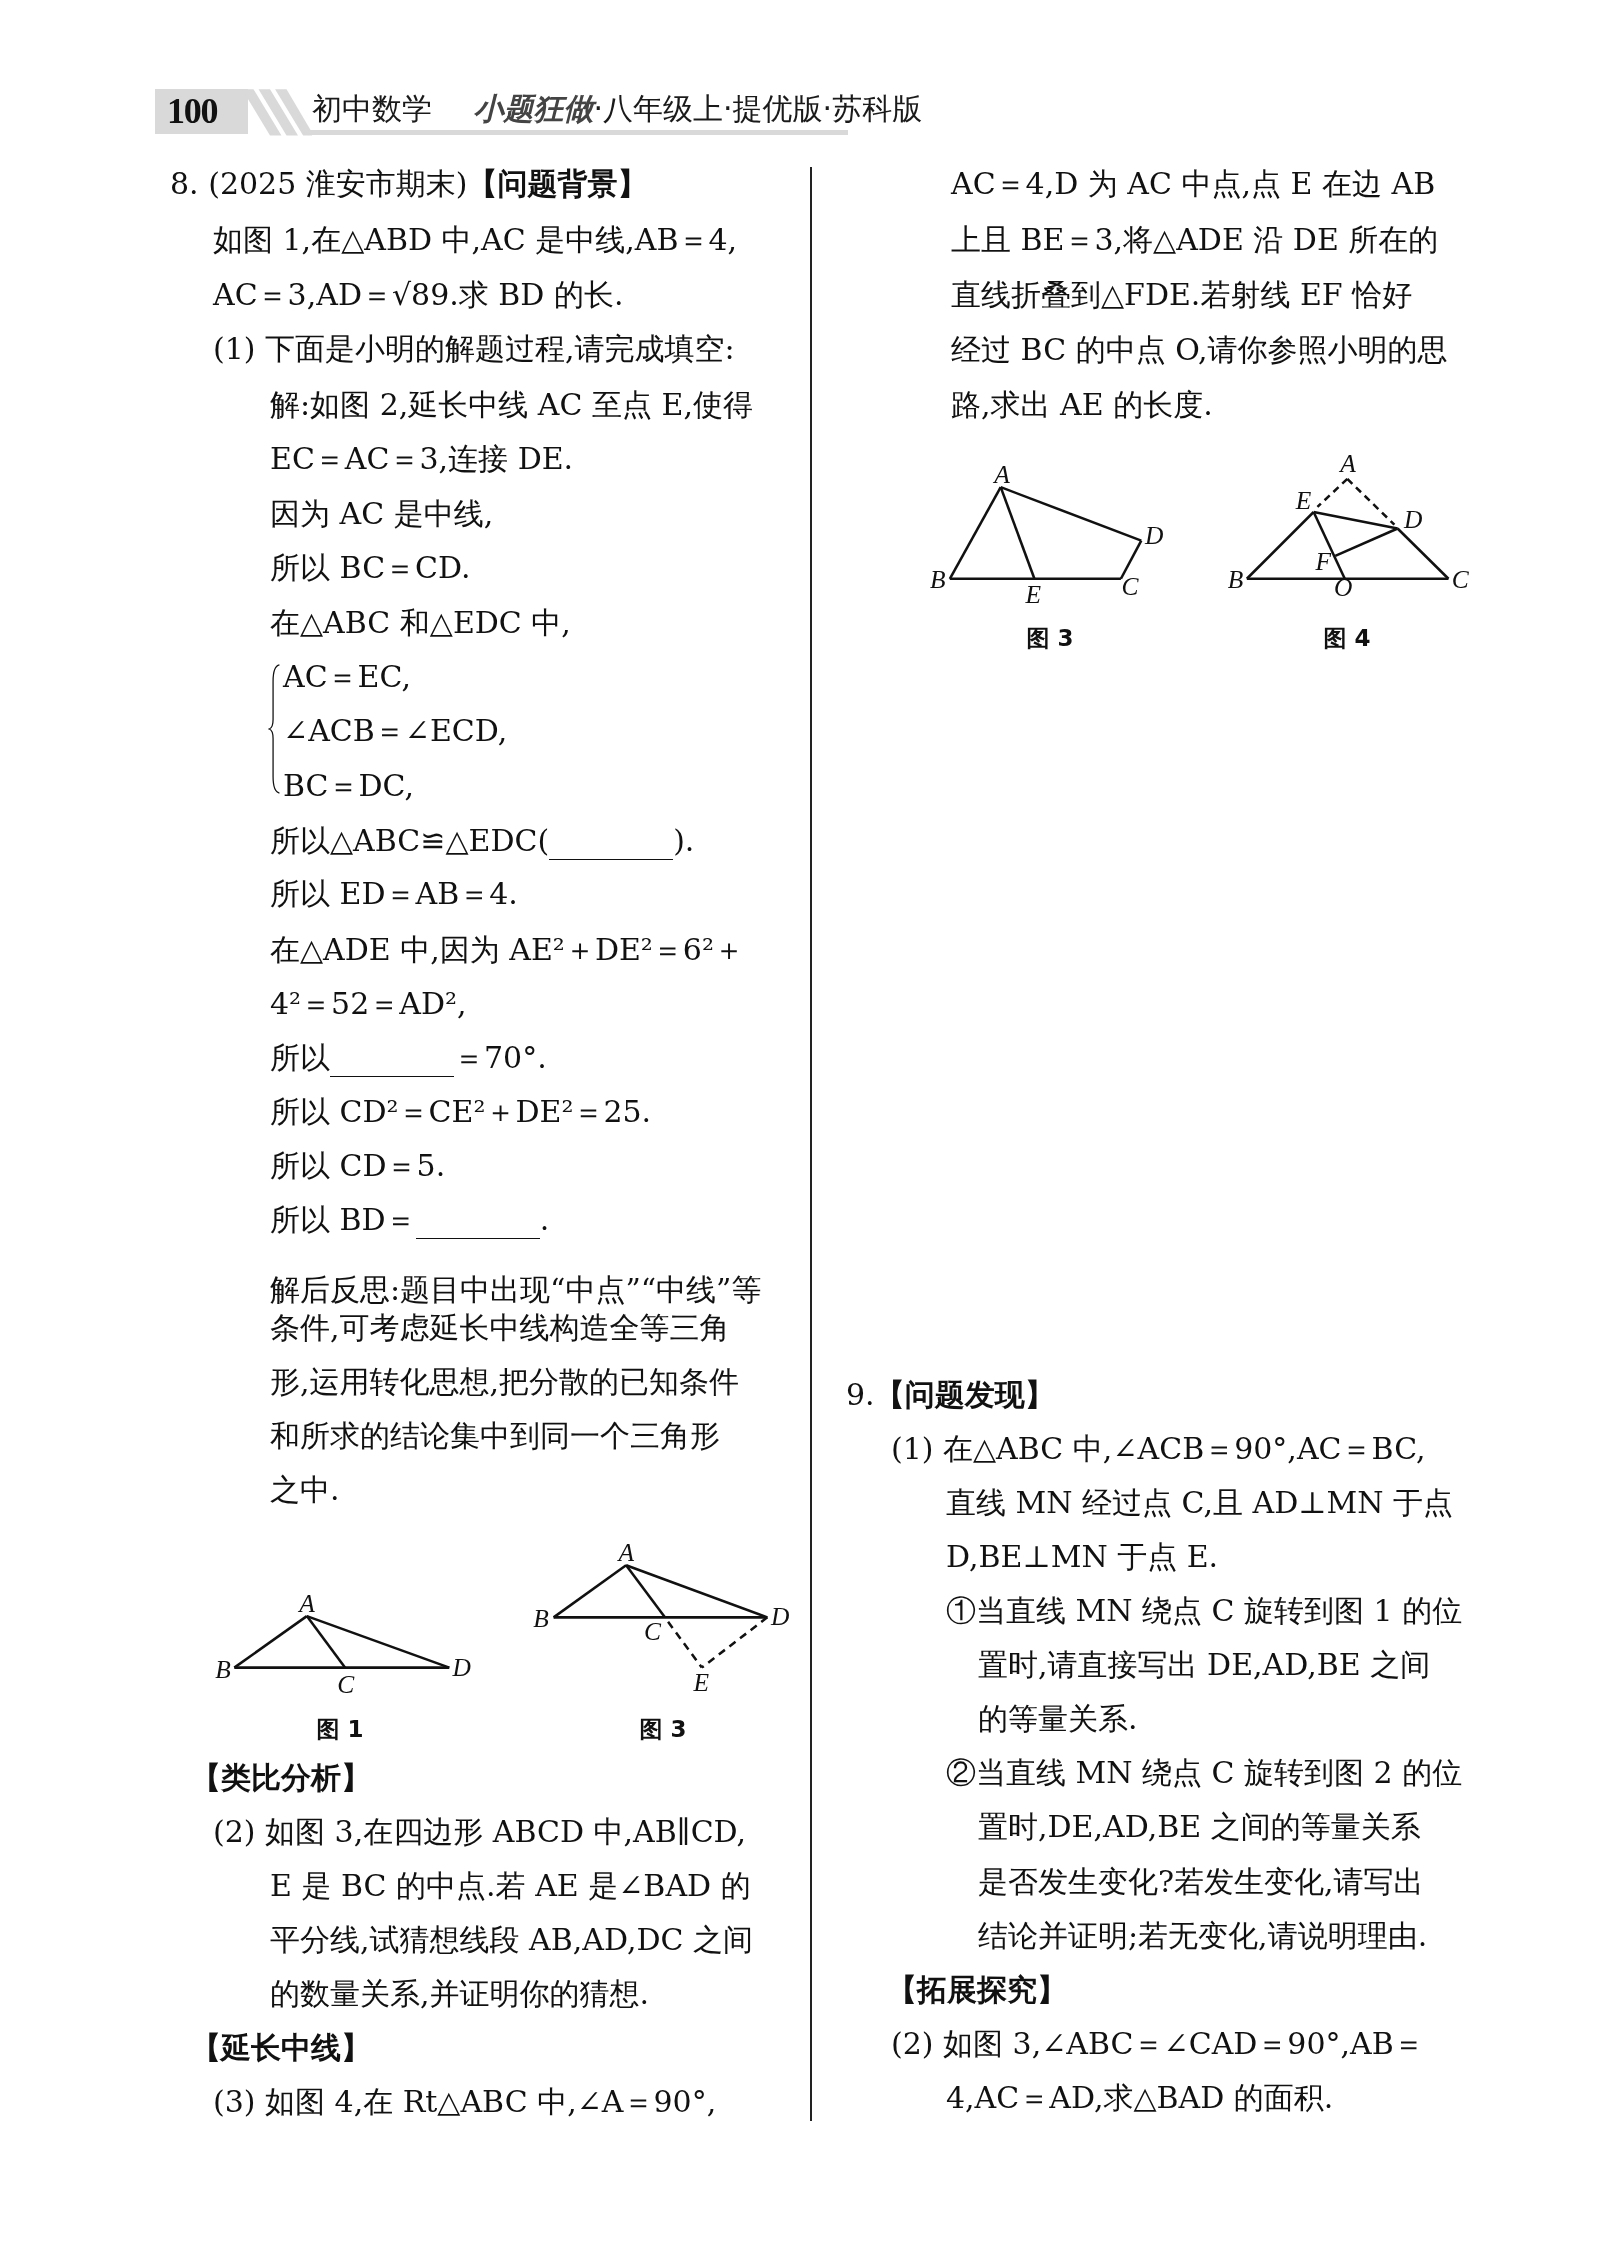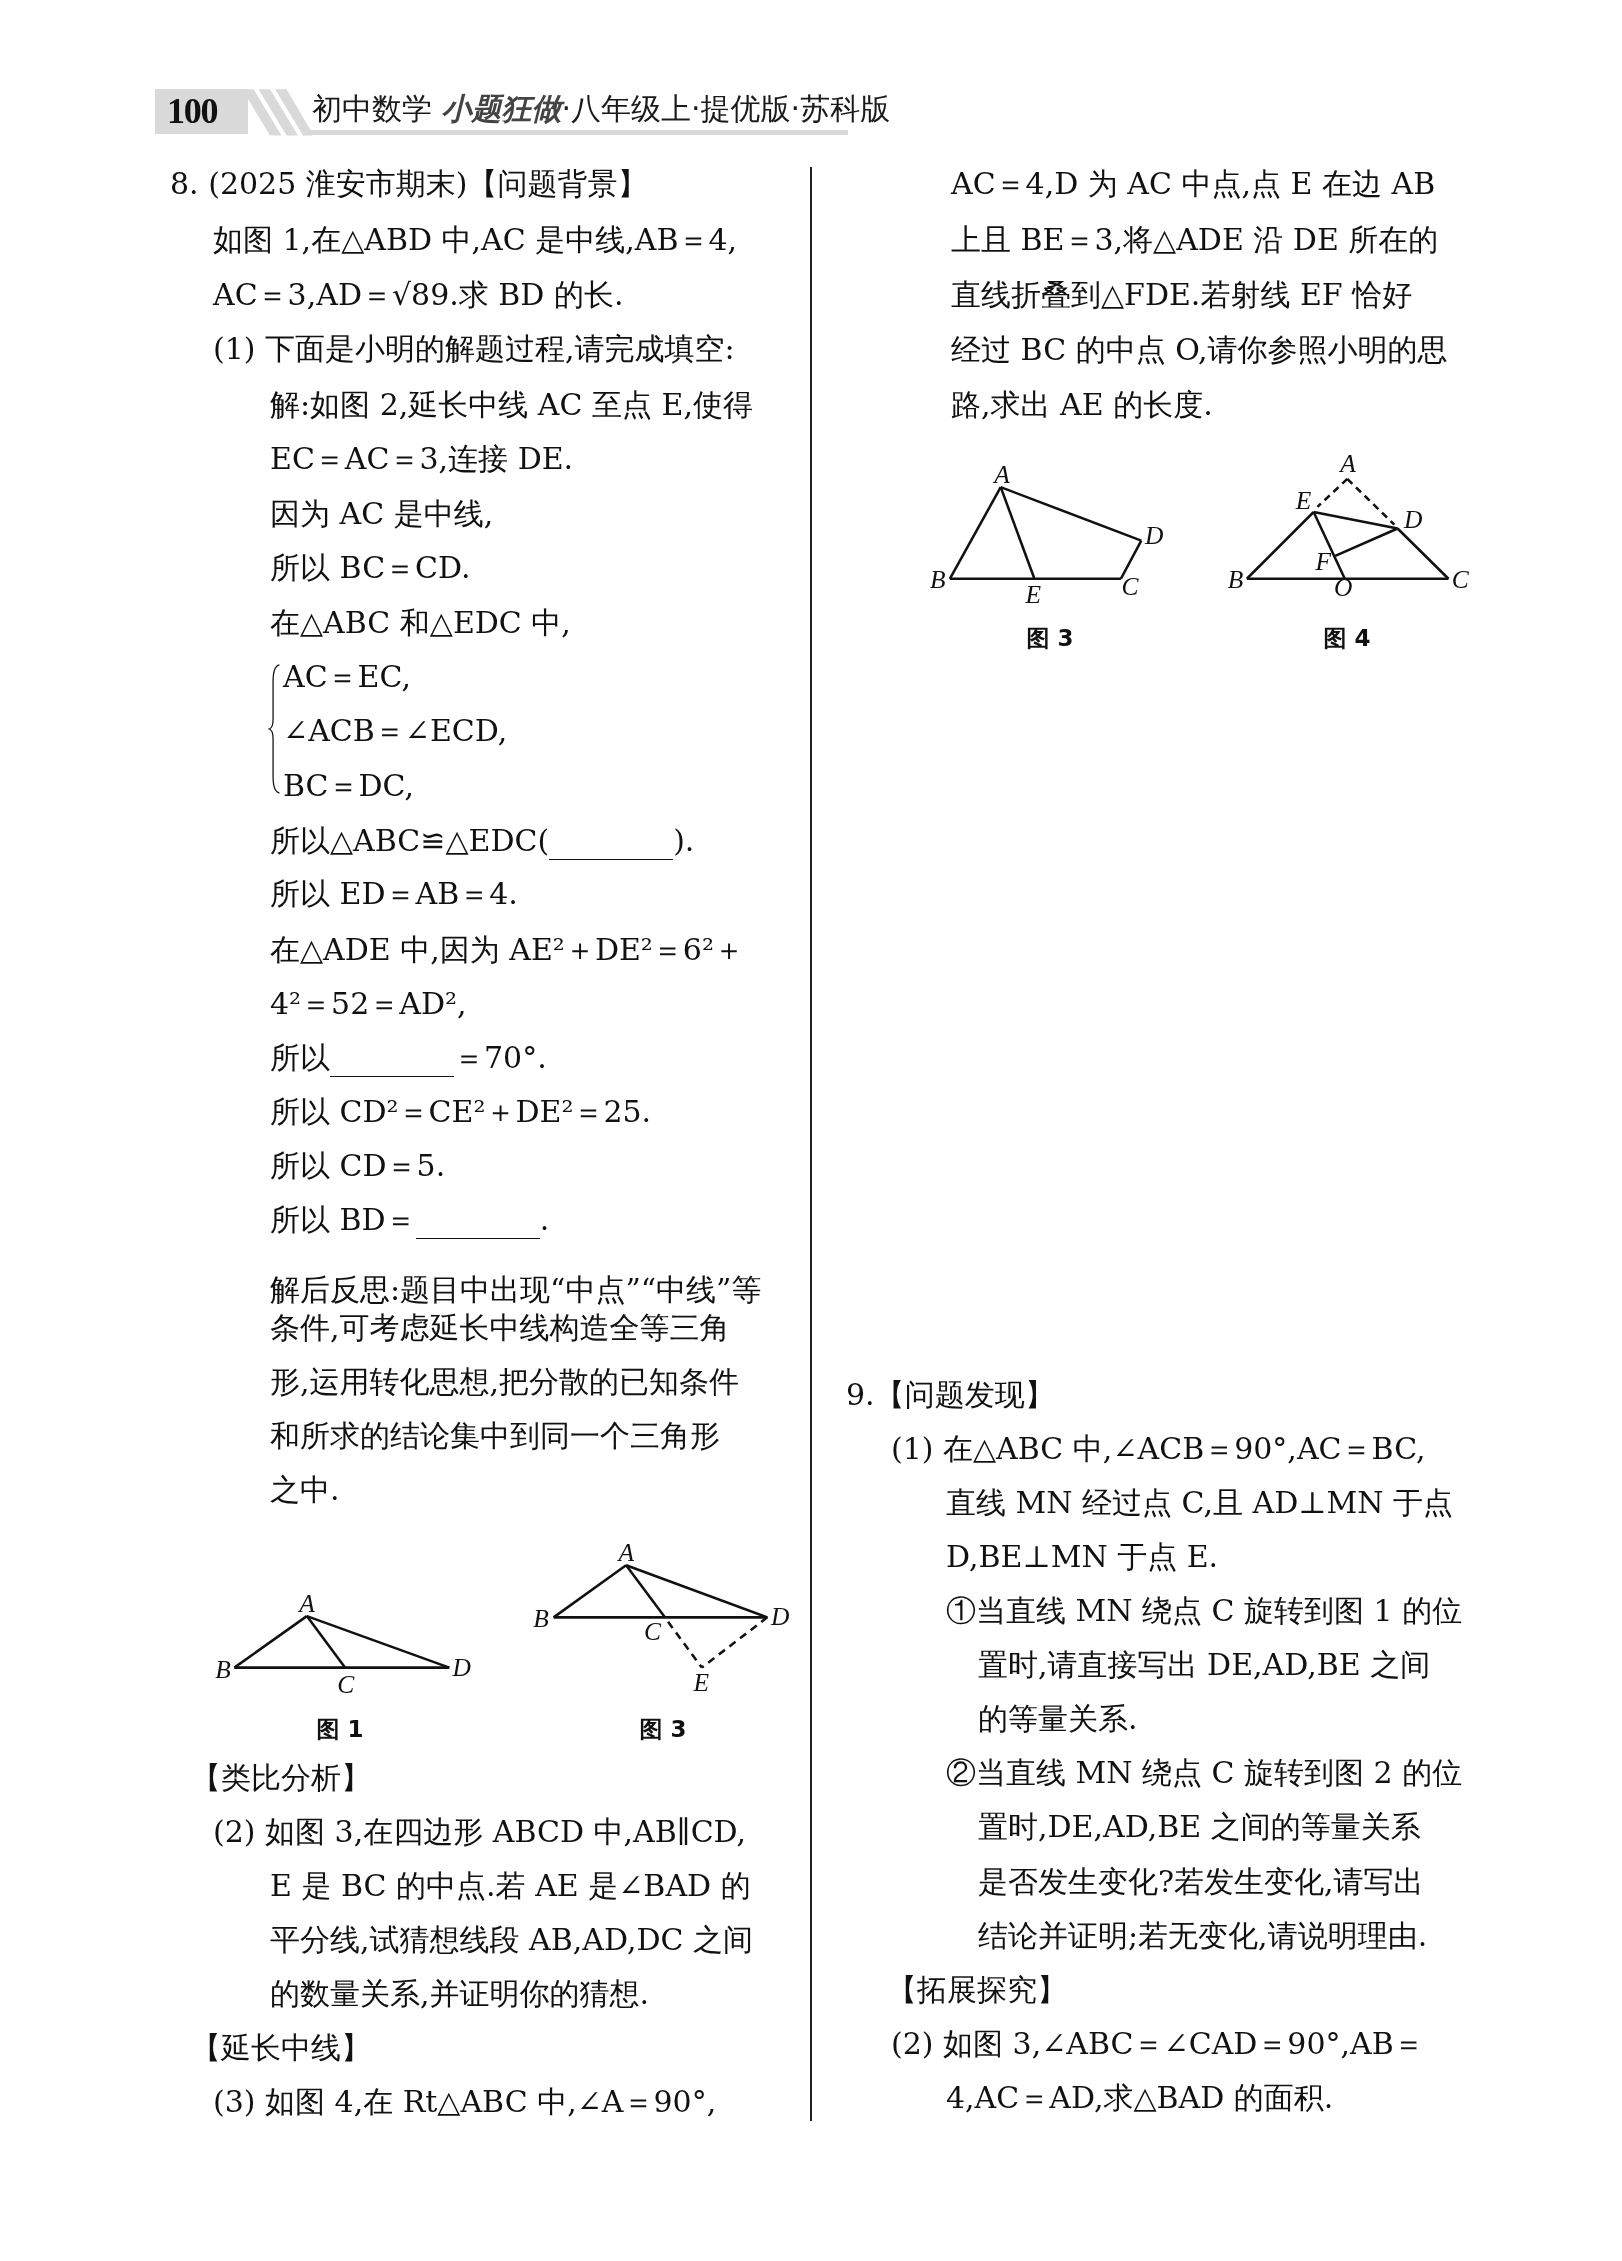--- a/index.html
+++ b/index.html
@@ -3,24 +3,24 @@
 <meta charset="utf-8">
 <style>
   html, body { margin:0; padding:0; background:#ffffff; }
   body { width:1623px; height:2261px; position:relative; overflow:hidden;
          font-family:"DejaVu Serif","Liberation Serif",serif; color:#111; }
   .hdr-box { position:absolute; left:155px; top:89px; width:93px; height:45px; background:#d9d9d9; }
   .hdr-num { position:absolute; left:167px; top:91px; font-family:"Liberation Serif",serif; font-weight:bold; font-size:36px; line-height:41px; color:#111; letter-spacing:-1.3px; }
   .hdr-stripes { position:absolute; left:242px; top:89px; }
   .hdr-bar { position:absolute; left:307px; top:130px; width:541px; height:5.1px; background:#d9d9d9; }
   .hdr-title { position:absolute; left:312px; top:90px; font-family:"DejaVu Sans",sans-serif; font-size:30px; line-height:38px; color:#1a1a1a; white-space:nowrap; }
-  .hdr-brand { font-style:italic; font-weight:bold; color:#444; }
+  .hdr-brand { font-style:italic; font-weight:bold; color:#444;margin-left:32px; }
   .divider { position:absolute; left:810px; top:167px; width:1.9px; height:1954px; background:#222; }
   .ln { position:absolute; font-size:30px; line-height:38px; white-space:nowrap; transform:translateY(-19px); }
-  .b { font-family:"DejaVu Sans",sans-serif; font-weight:normal; }
+  .b { font-family:"DejaVu Sans",sans-serif; font-weight:bold; }
   .blank { display:inline-block; border-bottom:1.3px solid #111; height:28px; vertical-align:bottom; }
   .brace { position:absolute; left:268px; top:662px; width:12.7px; height:134px; }
   svg.fig { position:absolute; overflow:visible; }
   .figlab { position:absolute; font-family:"DejaVu Sans",sans-serif; font-weight:bold; font-size:23px; line-height:25.4px; transform:translate(-50%,-50%); white-space:nowrap; }
   .pt { font-family:"Liberation Serif",serif; font-style:italic; font-size:40px; }
 </style>
 </head>
 <body>
 
 <div class="hdr-box"></div>

